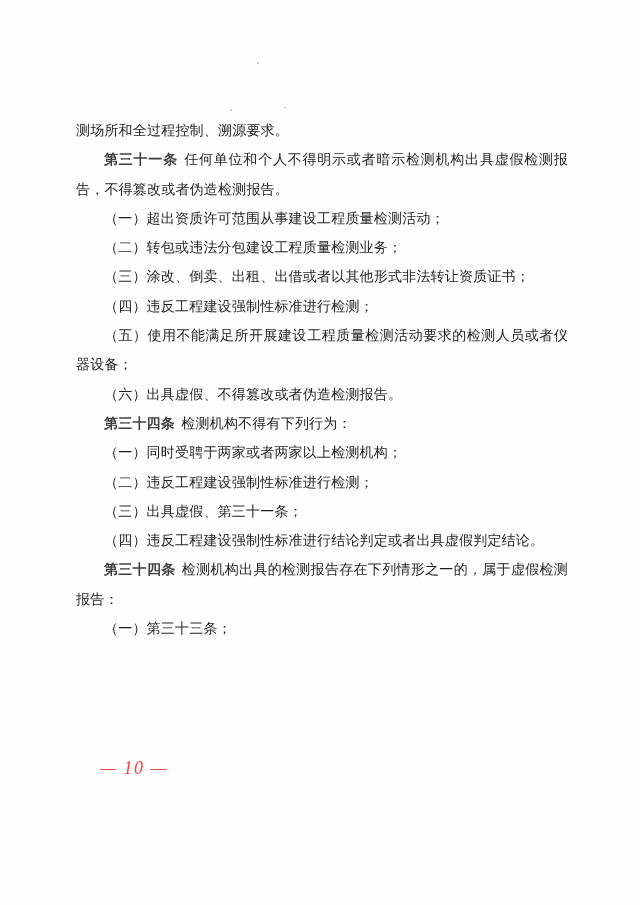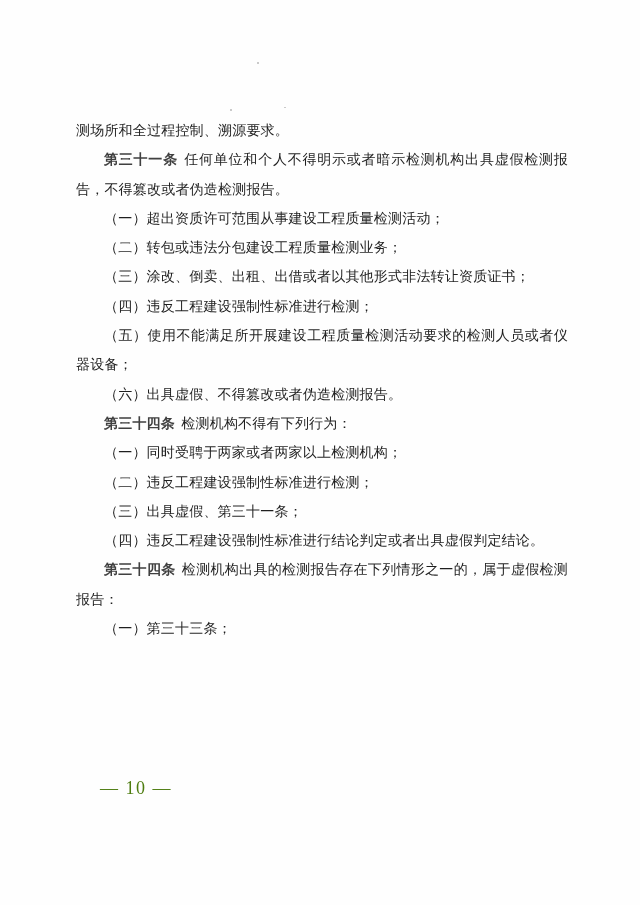--- a/index.html
+++ b/index.html
@@ -35,25 +35,26 @@
   }
   .term {
     font-family: "Liberation Sans", "DejaVu Sans", sans-serif;
     font-weight: 700;
     color: #404040;
     margin-right: 0.45em;
   }
   .pagenum {
     position: absolute;
     left: 100px;
-    top: 778px;
+    top: 758px;
     font-size: 18px;
-    color: #4d7c0f;
+    color: #ef4444;
     letter-spacing: 1.5px;
     white-space: nowrap;
+    font-style: italic;
   }
   .speck {
     position: absolute;
     background: #b9b9b9;
     border-radius: 50%;
   }
   .speck-1 { left: 257px; top: 62px;  width: 2px; height: 2px; }
   .speck-2 { left: 230px; top: 109px; width: 2px; height: 2px; }
   .speck-3 { left: 284px; top: 107px; width: 2px; height: 1px; }
 </style>

